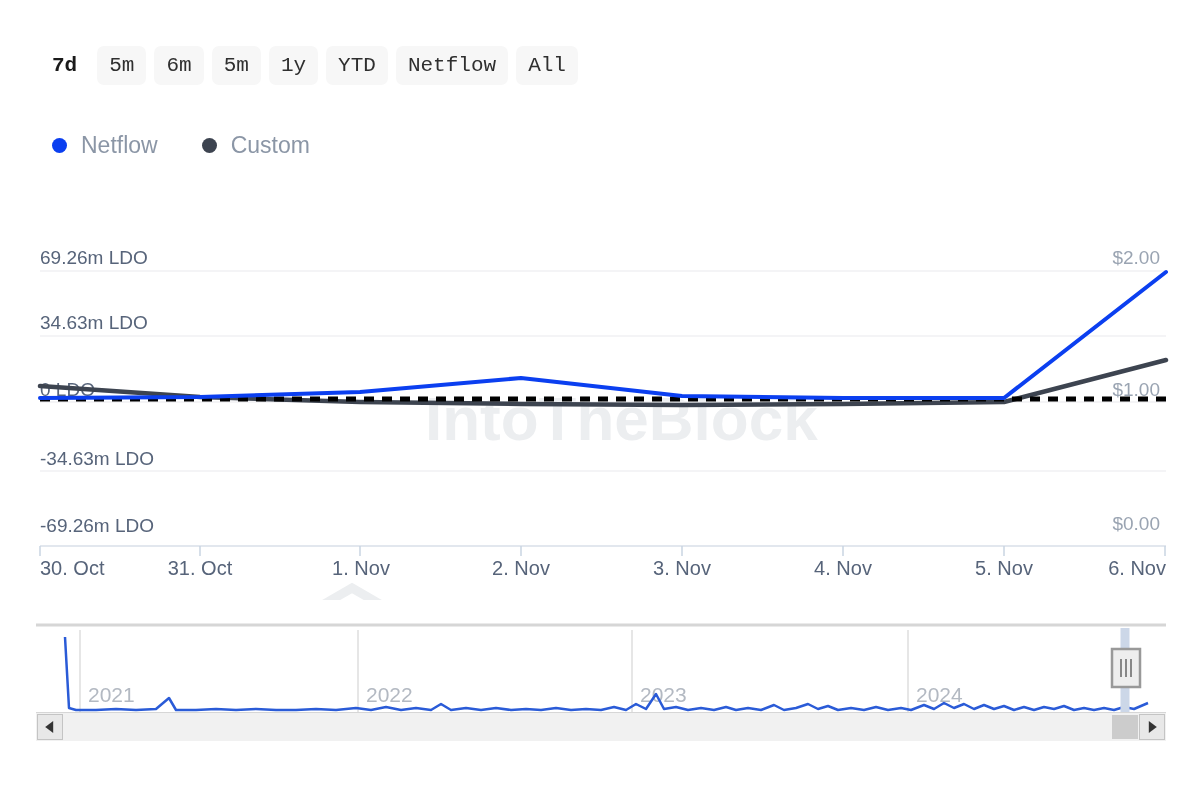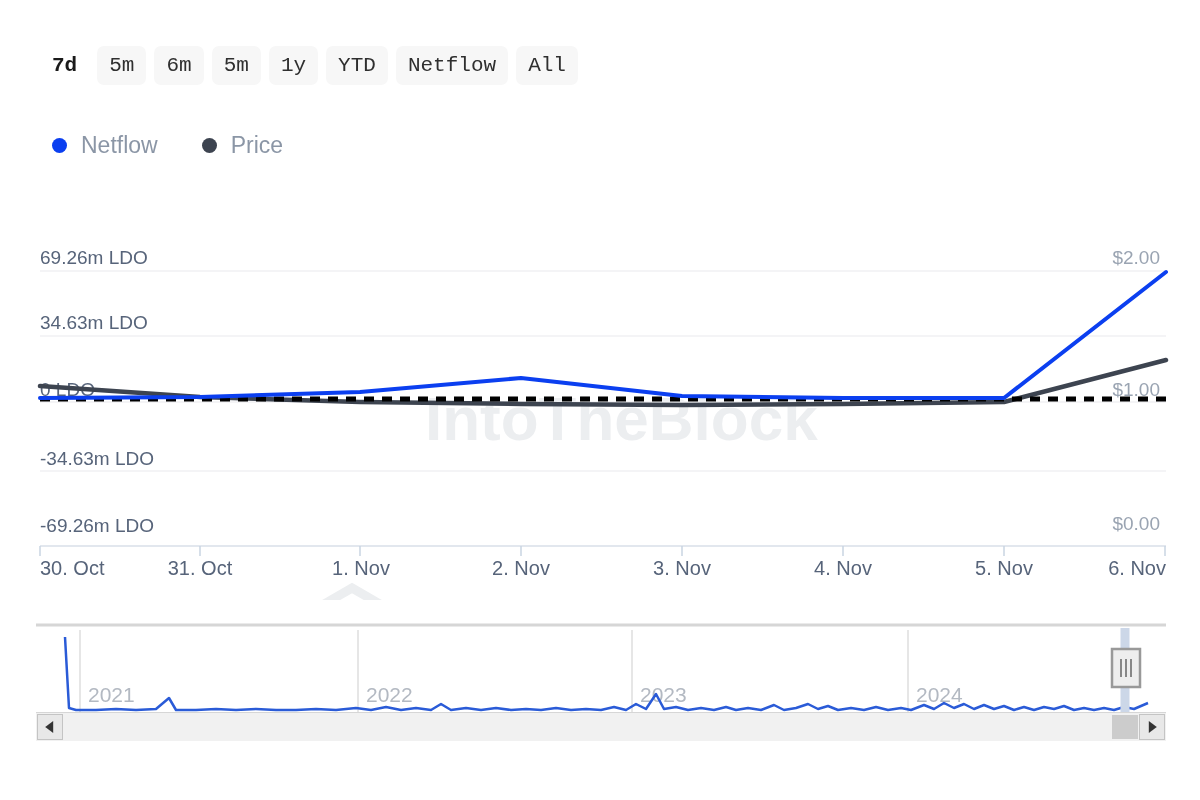--- a/index.html
+++ b/index.html
@@ -175,21 +175,21 @@
   <button class="range-btn">All</button>
 </div>
 
 <div class="legend">
   <div class="legend-item">
     <span class="legend-dot" style="background:#0b3ff0"></span>
     <span class="legend-label">Netflow</span>
   </div>
   <div class="legend-item">
     <span class="legend-dot" style="background:#3d4450"></span>
-    <span class="legend-label">Price</span>
+    <span class="legend-label">Custom</span>
   </div>
 </div>
 
 <div class="chart-wrap">
   <svg class="chart-svg" width="1200" height="370" viewBox="0 0 1200 370">
 
     <g opacity="1">
       <g transform="translate(300,358)">
         <path d="M52 0 L104 30 L104 90 L52 120 L0 90 L0 30 Z" fill="none" stroke="#eceef0" stroke-width="9"></path>
         <path d="M30 26 L70 26 L44 44 L70 62 L30 62 L12 44 Z" fill="#eceef0" opacity="0.9"></path>

